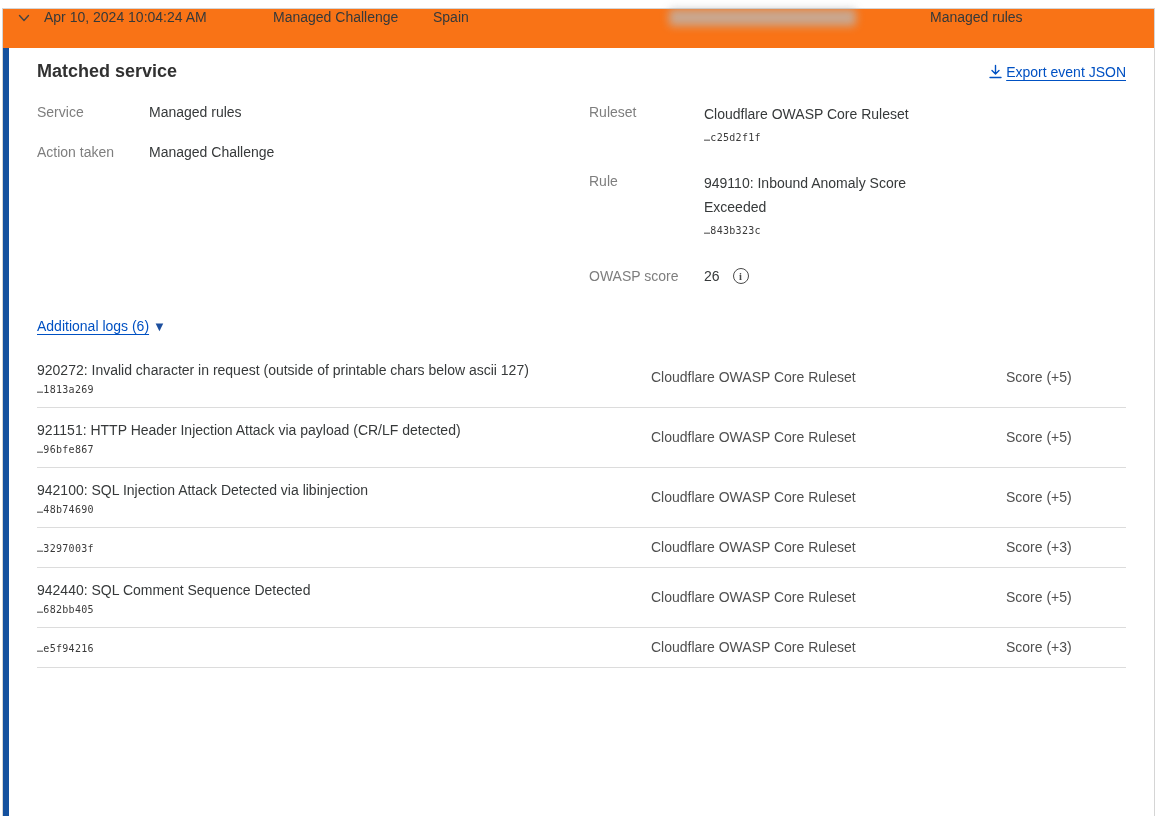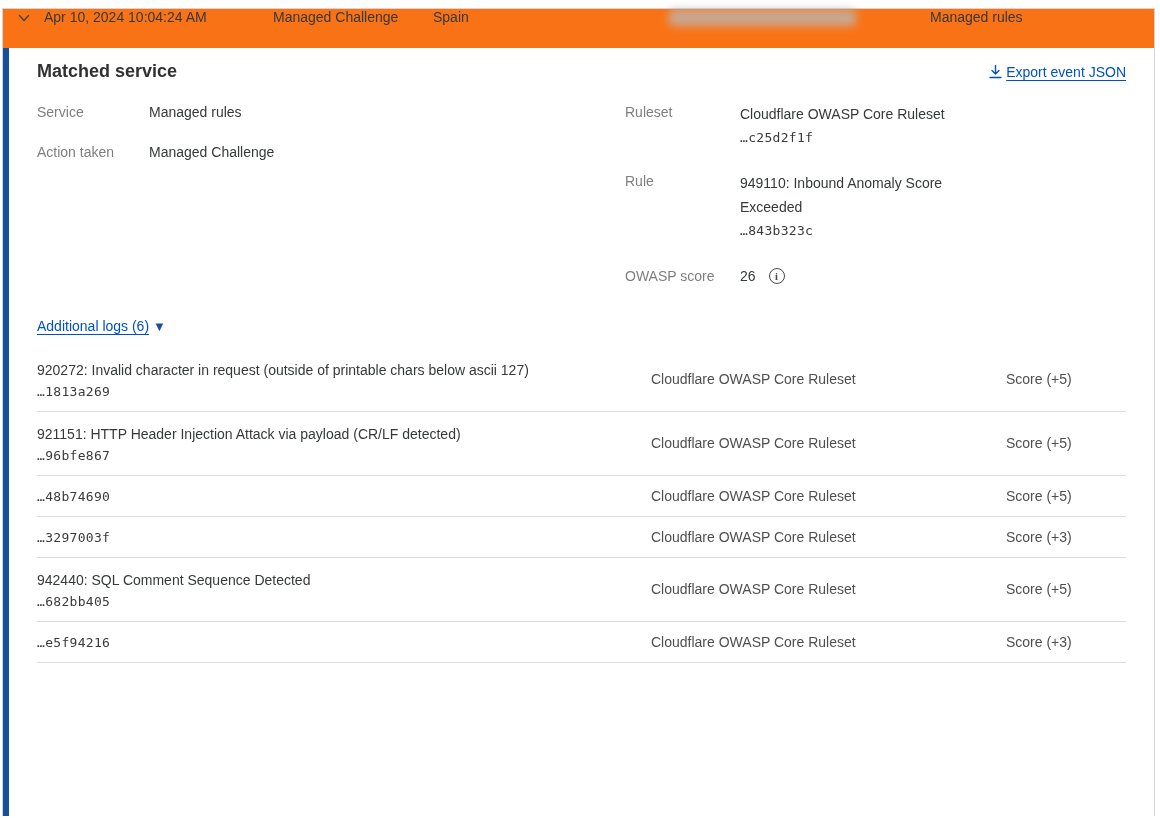--- a/index.html
+++ b/index.html
@@ -74,33 +74,33 @@
   .export-link{
     display:flex;
     align-items:center;
     gap:3px;
     color:var(--link);
     cursor:pointer;
   }
   .export-link .dl-icon{display:flex;align-items:center;}
   .export-link .lbl{text-decoration:underline;text-underline-offset:3px;}
   
-  .detail-grid{display:flex;gap:36px;}
+  .detail-grid{display:flex;}
   .col-left{width:552px;flex:0 0 auto;}
   .col-right{flex:1;}
   .field-row{display:flex;margin-bottom:19px;line-height:21px;}
   .col-right .field-row{margin-bottom:21px;}
   .field-label{color:#7e7e7e;flex:0 0 auto;}
   .col-left .field-label{width:112px;}
   .col-right .field-label{width:115px;}
   .field-value{color:#36393a;max-width:238px;line-height:24px;}
   .col-left .field-value{line-height:21px;}
   .mono{
     font-family:"DejaVu Sans Mono", monospace;
-    font-size:13px;
+    font-size:10px;
     color:#3a3a3a;
     letter-spacing:.3px;
   }
   .owasp-row{display:flex;align-items:center;}
   .owasp-val{margin-right:13px;}
   .info-icon{
     width:16px;height:16px;
     border:1.4px solid #4a4a4a;
     border-radius:50%;
     display:inline-flex;
@@ -229,20 +229,21 @@
         <div class="log-main">
           <div class="log-title">921151: HTTP Header Injection Attack via payload (CR/LF detected)</div>
           <div class="log-hash mono">…96bfe867</div>
         </div>
         <div class="log-ruleset">Cloudflare OWASP Core Ruleset</div>
         <div class="log-score">Score (+5)</div>
       </div>
 
       <div class="log-row">
         <div class="log-main">
+          <div class="log-title">942100: SQL Injection Attack Detected via libinjection</div>
           <div class="log-hash mono">…48b74690</div>
         </div>
         <div class="log-ruleset">Cloudflare OWASP Core Ruleset</div>
         <div class="log-score">Score (+5)</div>
       </div>
 
       <div class="log-row">
         <div class="log-main">
           <div class="log-hash mono">…3297003f</div>
         </div>

